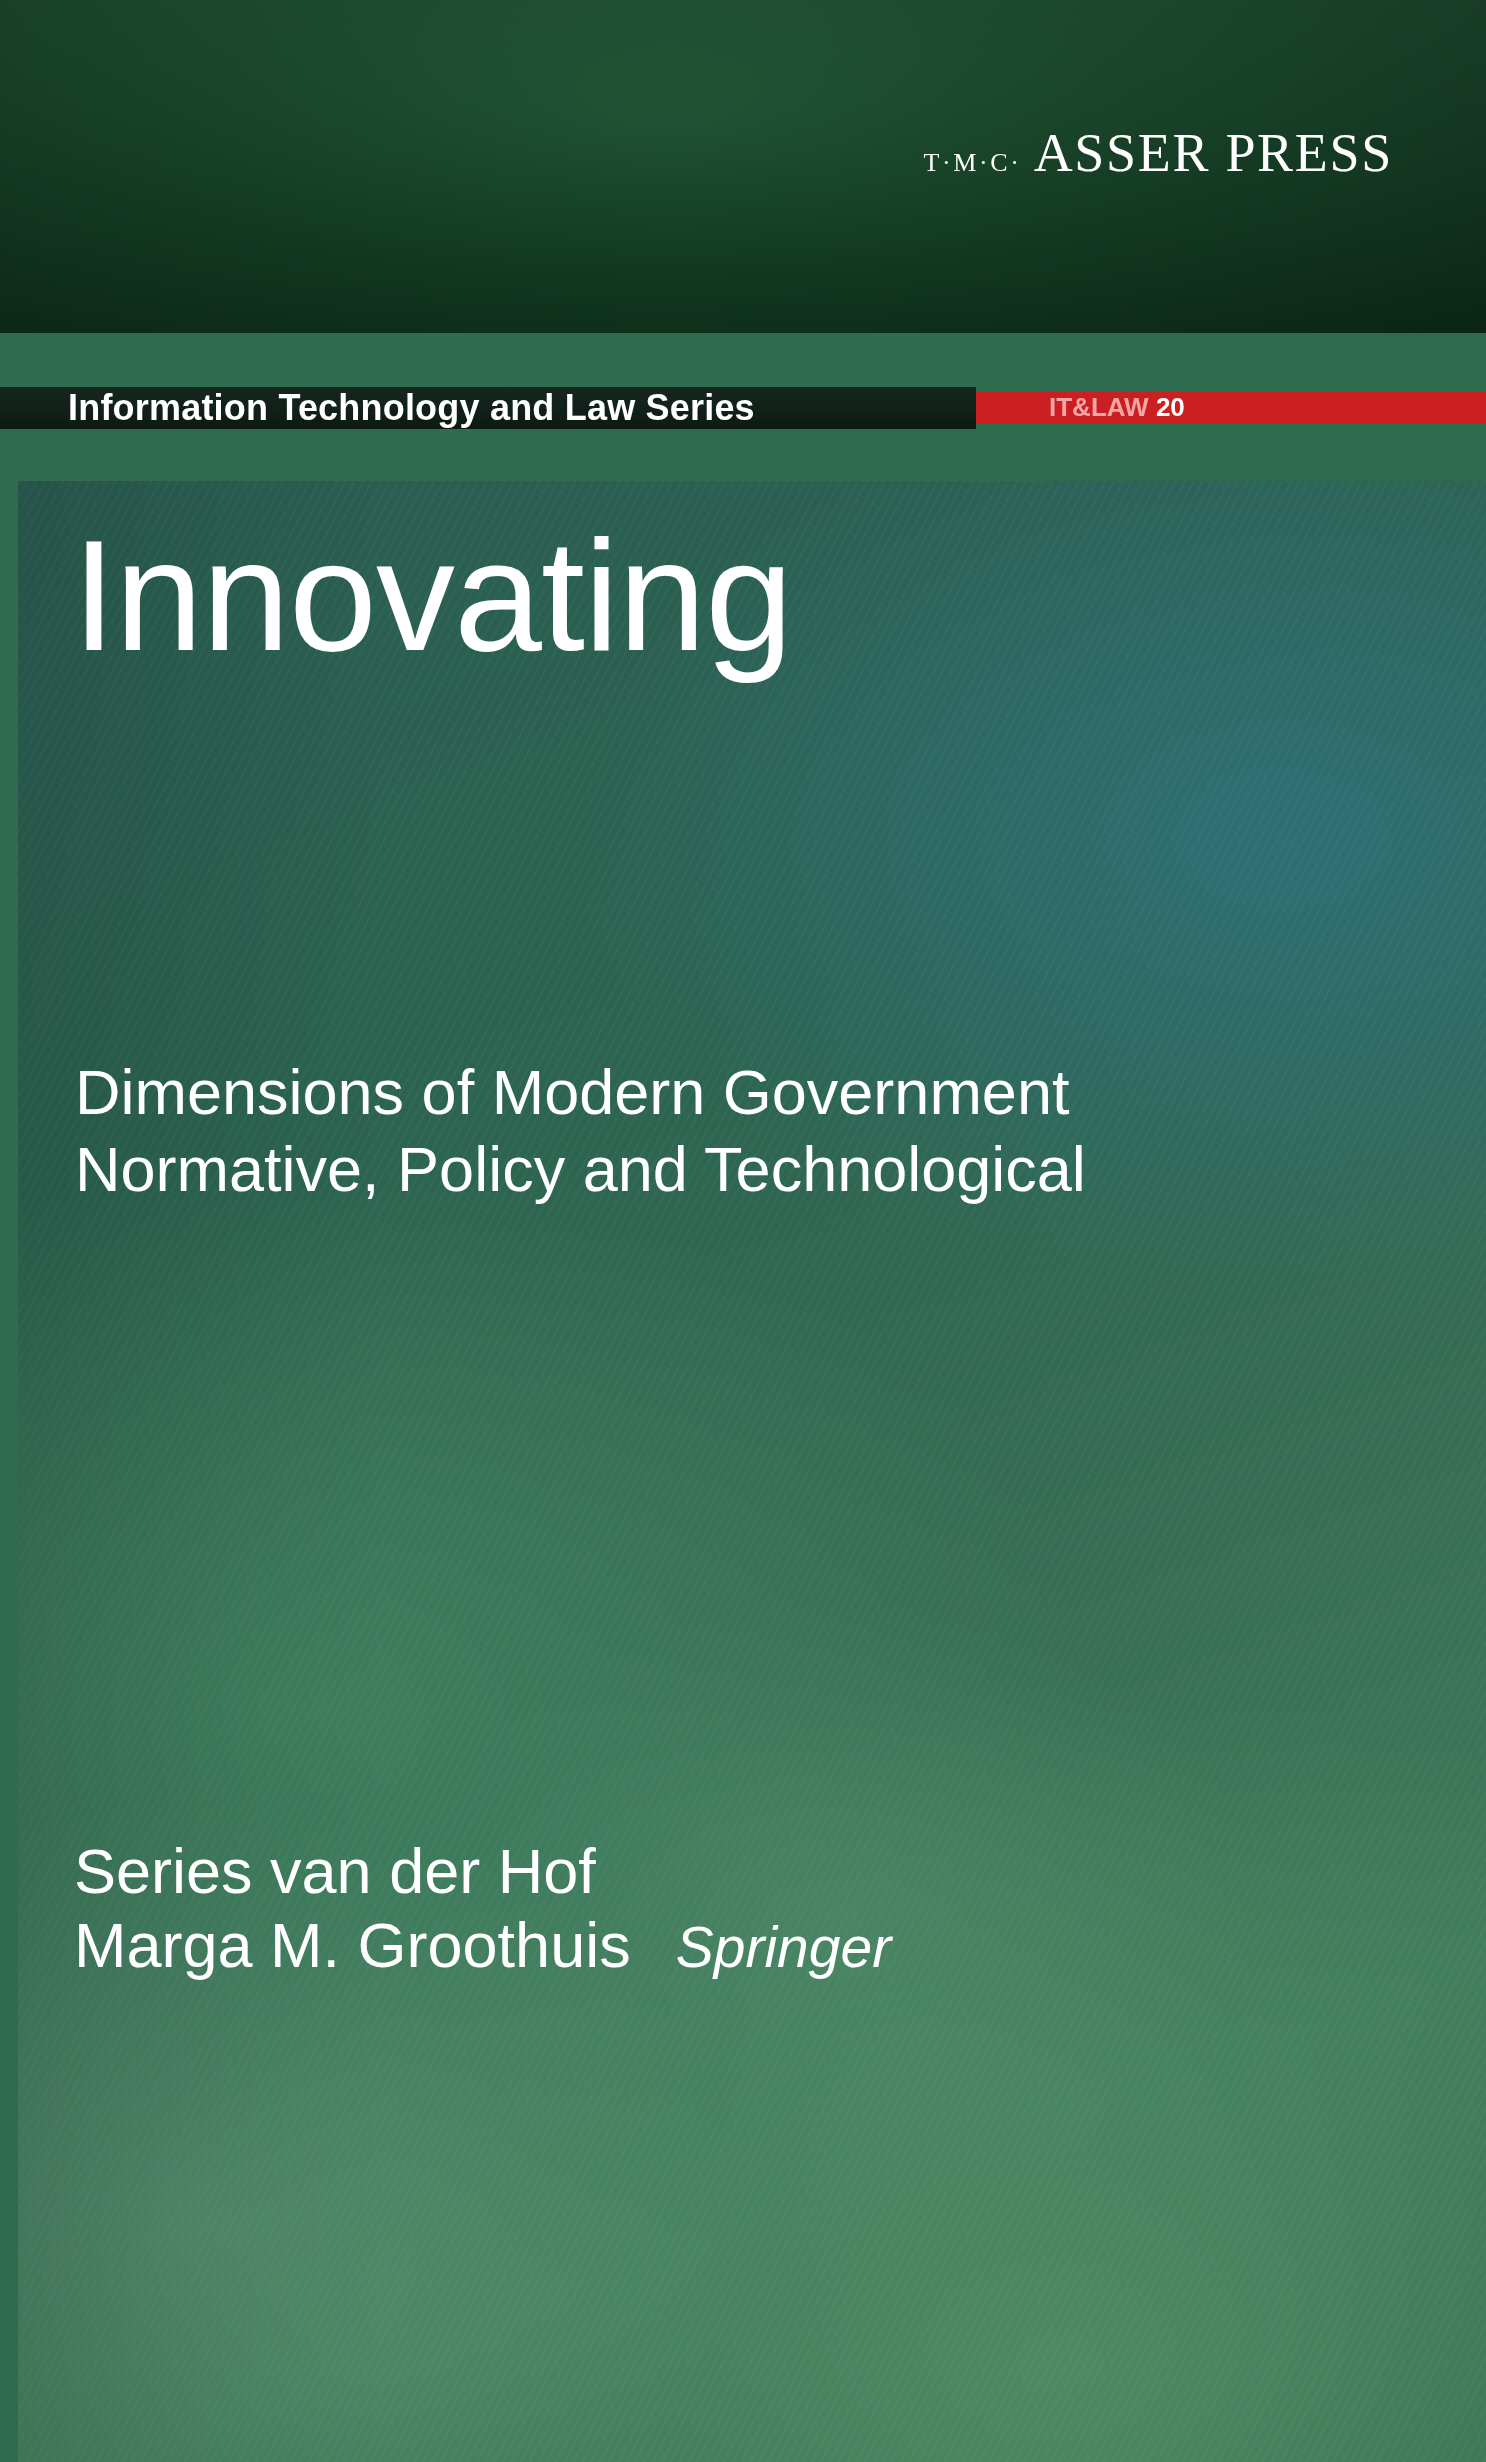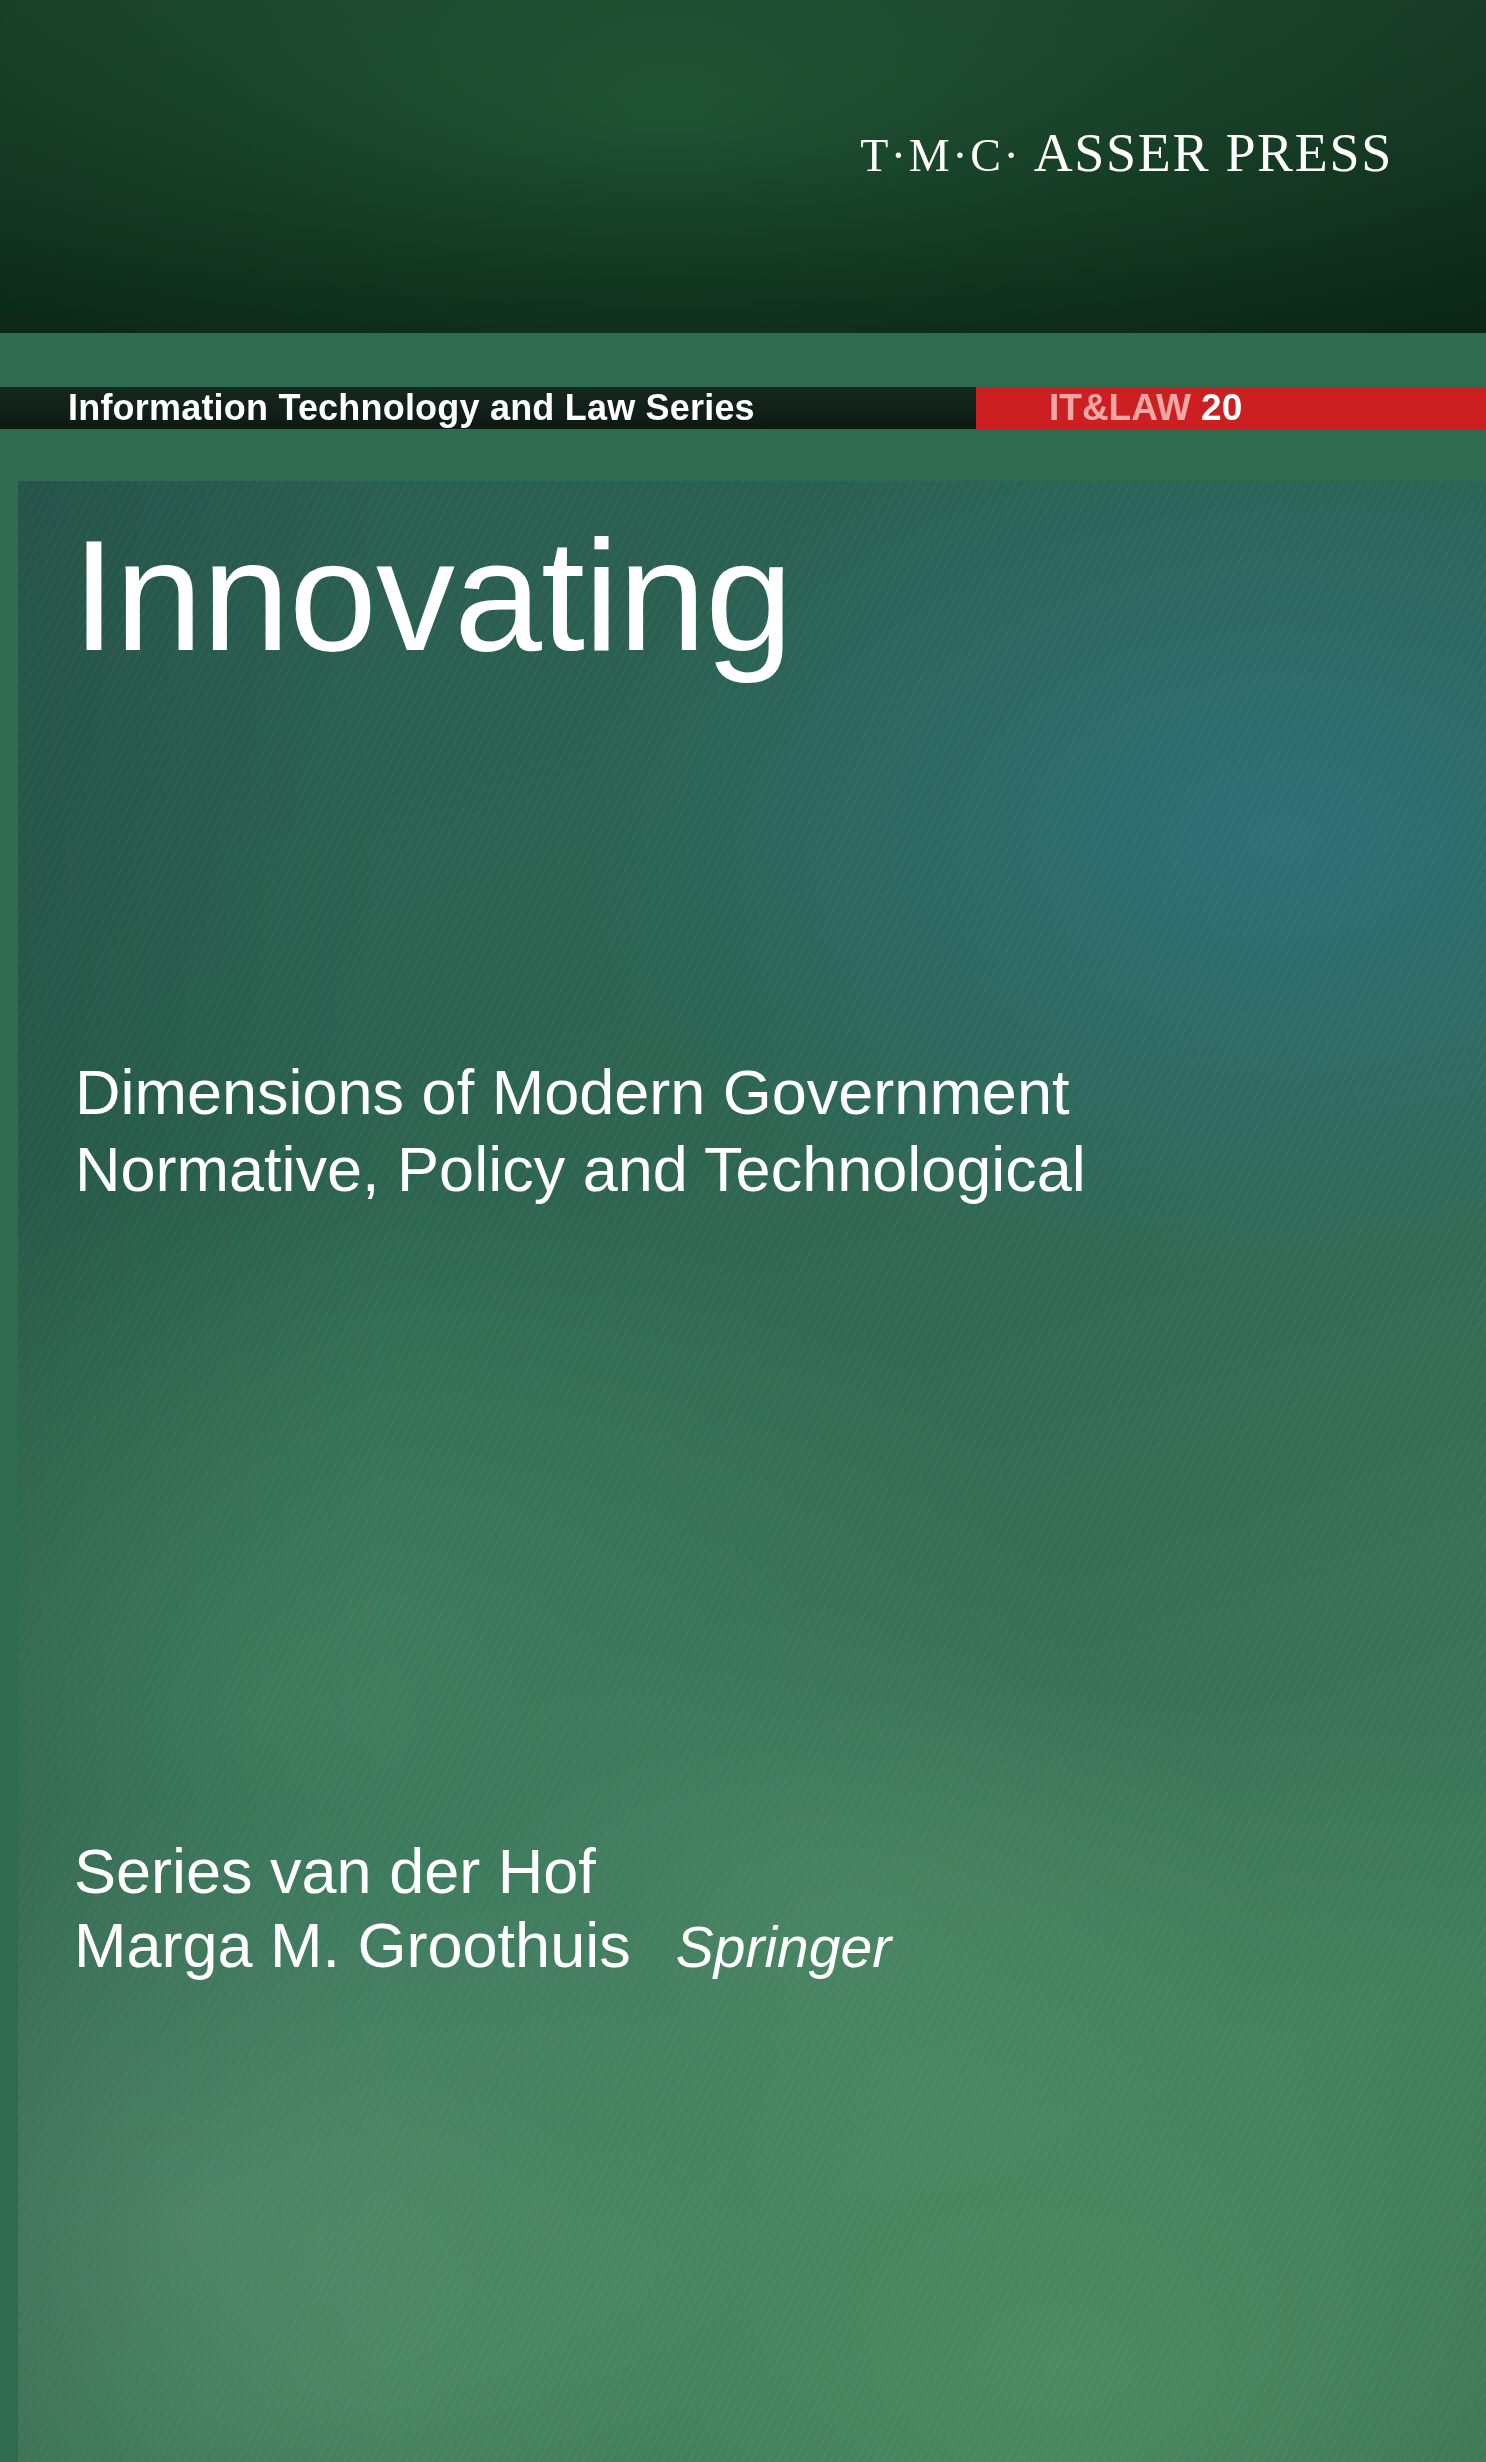--- a/index.html
+++ b/index.html
@@ -39,21 +39,21 @@
     right: 94px;
     top: 122px;
     color: #ffffff;
     font-family: "Liberation Serif", serif;
     font-size: 54px;
     letter-spacing: 1.7px;
     white-space: nowrap;
     z-index: 3;
   }
   .publisher-name .small {
-    font-size: 46px;
+    font-size: 26px;
     letter-spacing: 2.6px;
   }
 
   
   .series-bar {
     position: absolute;
     left: 0;
     top: 333px;
     width: 1487px;
     height: 149px;
@@ -78,21 +78,21 @@
   .series-right {
     position: relative;
     flex: 1;
     background: #cc1f22;
     display: flex;
     align-items: center;
     padding-left: 73px;
   }
   .series-right-text {
     color: #ffffff;
-    font-size: 37px;
+    font-size: 26px;
     font-weight: bold;
     white-space: nowrap;
   }
   .series-right-text .tag {
     color: #f2a6a6;
   }
 
   
   .main-area {
     position: absolute;

